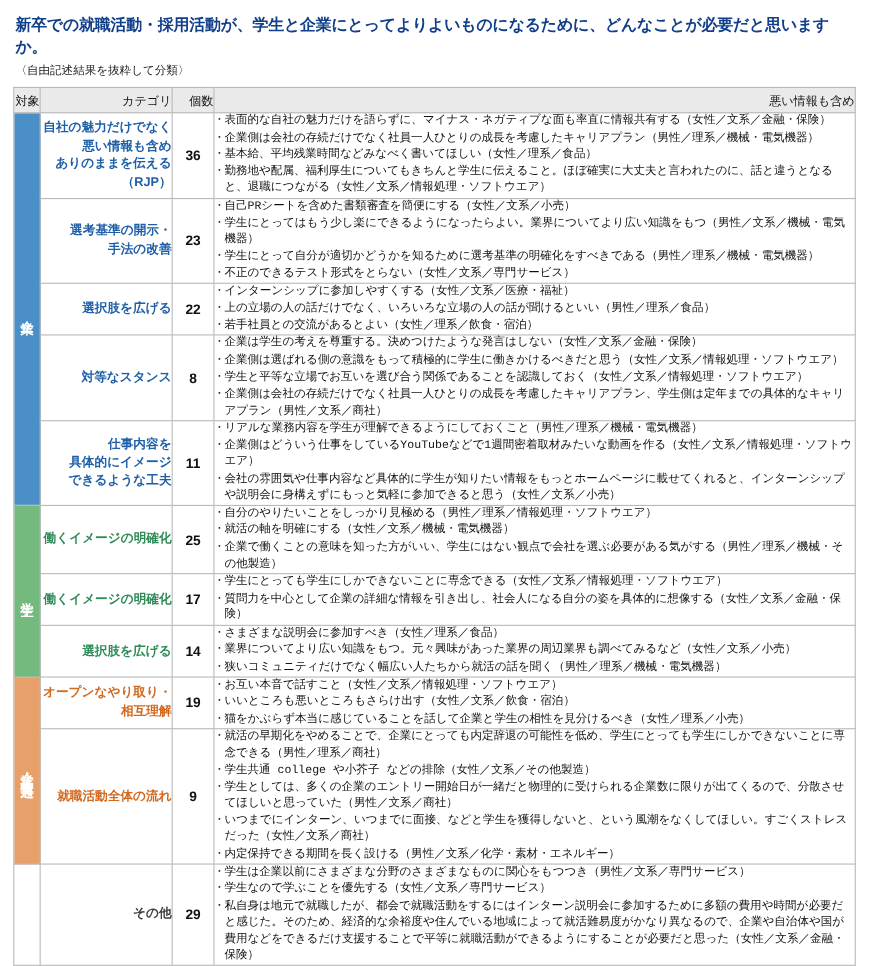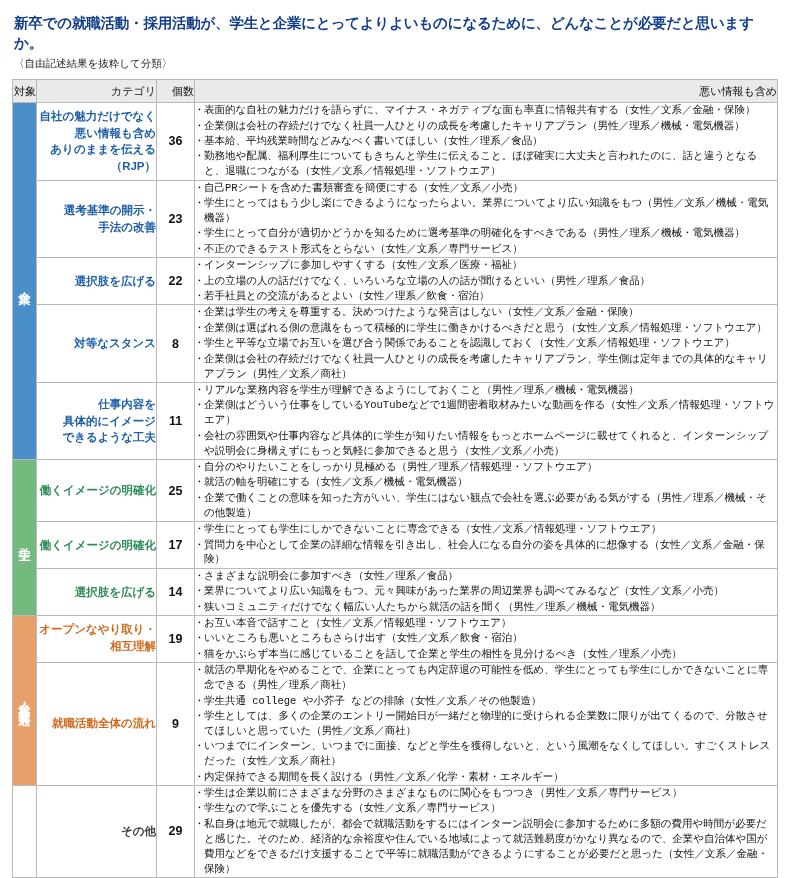--- a/index.html
+++ b/index.html
@@ -104,21 +104,21 @@
     content: "・";
     position: absolute;
     left: -1px;
     top: 0;
   }
   
   .grp-company .cat-cell { color: #1f5fa8; }
   .grp-company .target-cell { background: #4a8fc7; }
   .grp-student .cat-cell { color: #2e8b57; }
   .grp-student .target-cell { background: #74b97e; }
-  .grp-both .cat-cell { color: #d2691e; font-family: Liberation Mono, monospace; }
+  .grp-both .cat-cell { color: #d2691e; }
   .grp-both .target-cell { background: #e8a06a; }
   .grp-other .cat-cell { color: #3f3f3f; }
   .grp-other .target-cell { background: #ffffff; }
 </style>
 </head>
 <body>
 
 <div class="page">
 
   <h1 class="doc-title">新卒での就職活動・採用活動が、学生と企業にとってよりよいものになるために、どんなことが必要だと思いますか。</h1>

